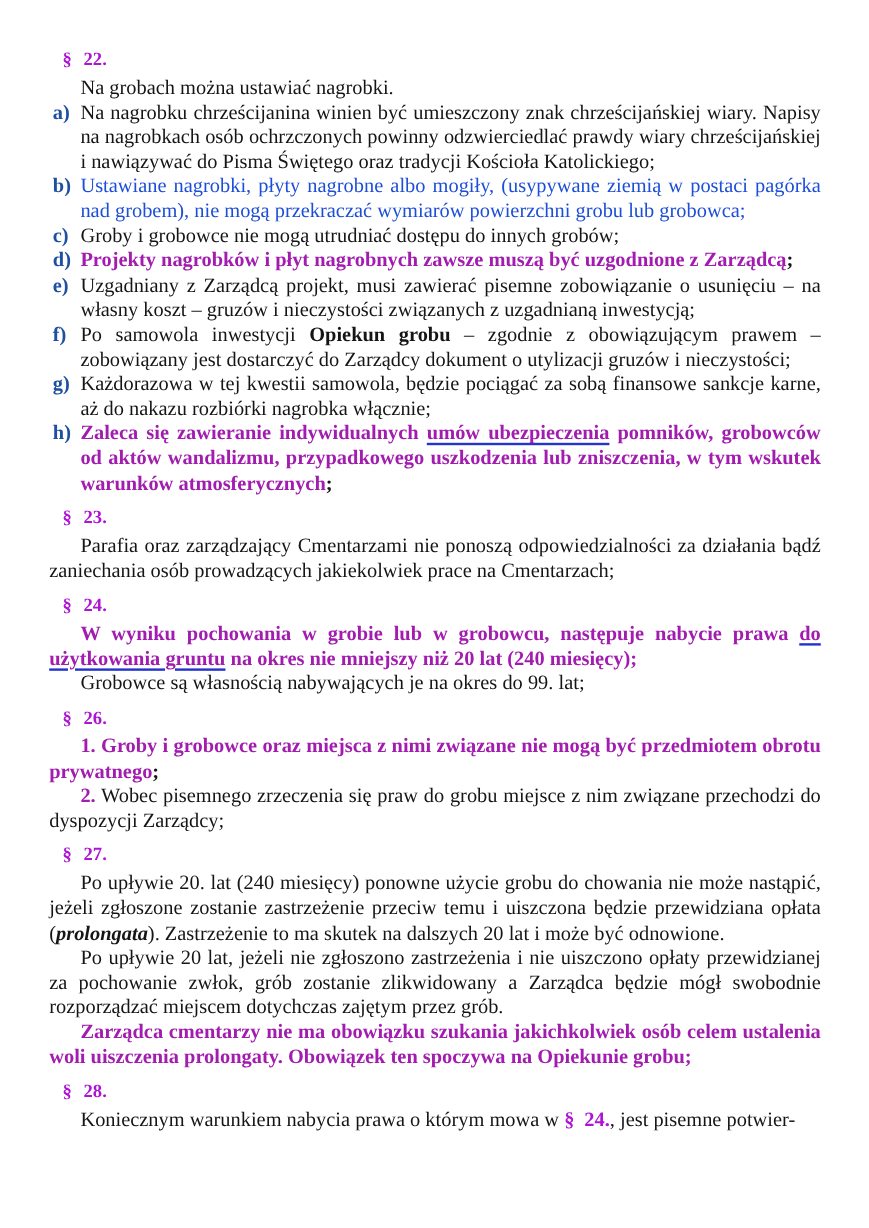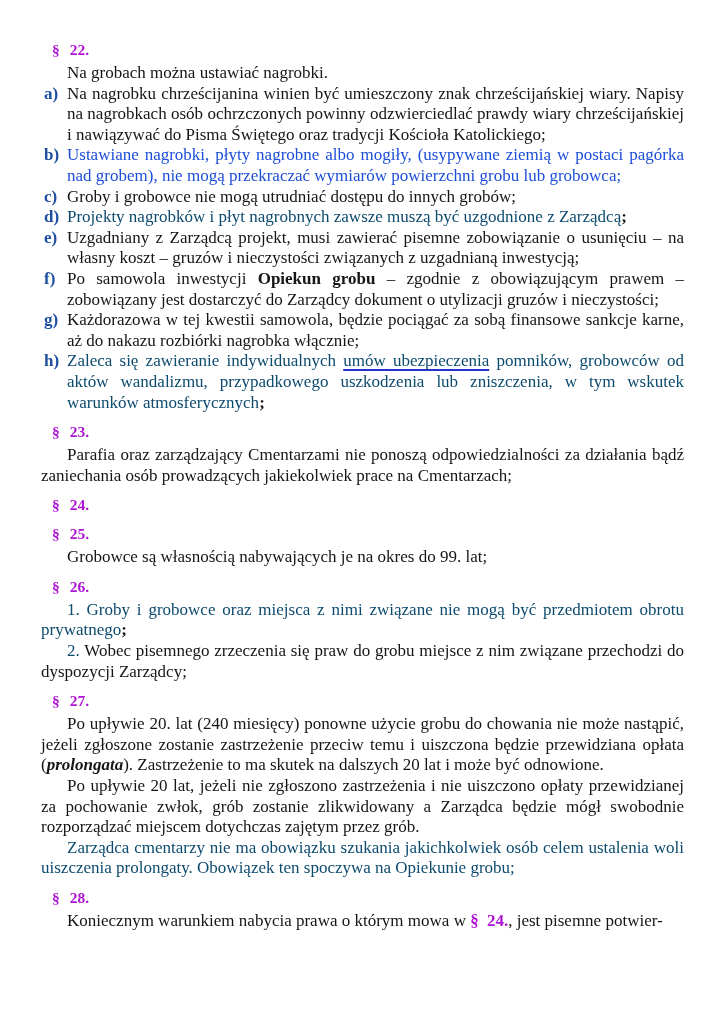--- a/index.html
+++ b/index.html
@@ -36,21 +36,21 @@
     text-align:justify;
     hyphens:manual;
   }
   .item>.lbl{
     position:absolute;
     left:3px;top:0;
     color:#1e4fa0;
     font-weight:700;
   }
   .red{color:#1d4ed8;}
-  .redb{color:#0c4a6e;font-weight:400;}
+  .redb{color:#a21caf;font-weight:700;}
   .blk-b{color:#151515;font-weight:700;}
   .u{
     text-decoration:underline;
     text-decoration-color:#2433cc;
     text-decoration-thickness:1.8px;
     text-underline-offset:2.5px;
   }
   .em-bi{font-weight:700;font-style:italic;}
   .pref{color:#ae14d4;font-weight:700;word-spacing:4px;}
 </style>
@@ -72,24 +72,24 @@
     <div class="item"><span class="lbl">h)</span><span class="redb">Zaleca się zawieranie indywidualnych </span><span class="redb u">umów ubezpieczenia</span><span class="redb"> pomników, grobow­ców od aktów wandalizmu, przypadkowego uszkodzenia lub zniszczenia, w tym wskutek warunków atmosferycznych</span><span class="blk-b">;</span></div>
   </section>
 
   <section>
     <h2 class="phead">§ 23.</h2>
     <p class="para">Parafia oraz zarządzający Cmentarzami nie ponoszą odpowiedzialności za działania bądź zaniechania osób prowadzących jakiekolwiek prace na Cmentarzach;</p>
   </section>
 
   <section>
     <h2 class="phead">§ 24.</h2>
+    <p class="para redb"><span>W wyniku pochowania w grobie lub w grobowcu, następuje nabycie prawa </span><span class="u">do użytkowania gruntu</span><span> na okres nie mniejszy niż 20 lat (240 miesięcy);</span></p>
   </section>
 
   <section>
-    <h2 class="phead">§ 25.</h2>
     <p class="para">Grobowce są własnością nabywających je na okres do 99. lat;</p>
   </section>
 
   <section>
     <h2 class="phead">§ 26.</h2>
     <p class="para"><span class="redb">1.</span><span class="redb"> Groby i grobowce oraz miejsca z nimi związane nie mogą być przedmiotem ob­rotu prywatnego</span><span class="blk-b">;</span></p>
     <p class="para"><span class="redb">2.</span><span> Wobec pisemnego zrzeczenia się praw do grobu miejsce z nim związane przechodzi do dyspozycji Zarządcy;</span></p>
   </section>
 
   <section>

